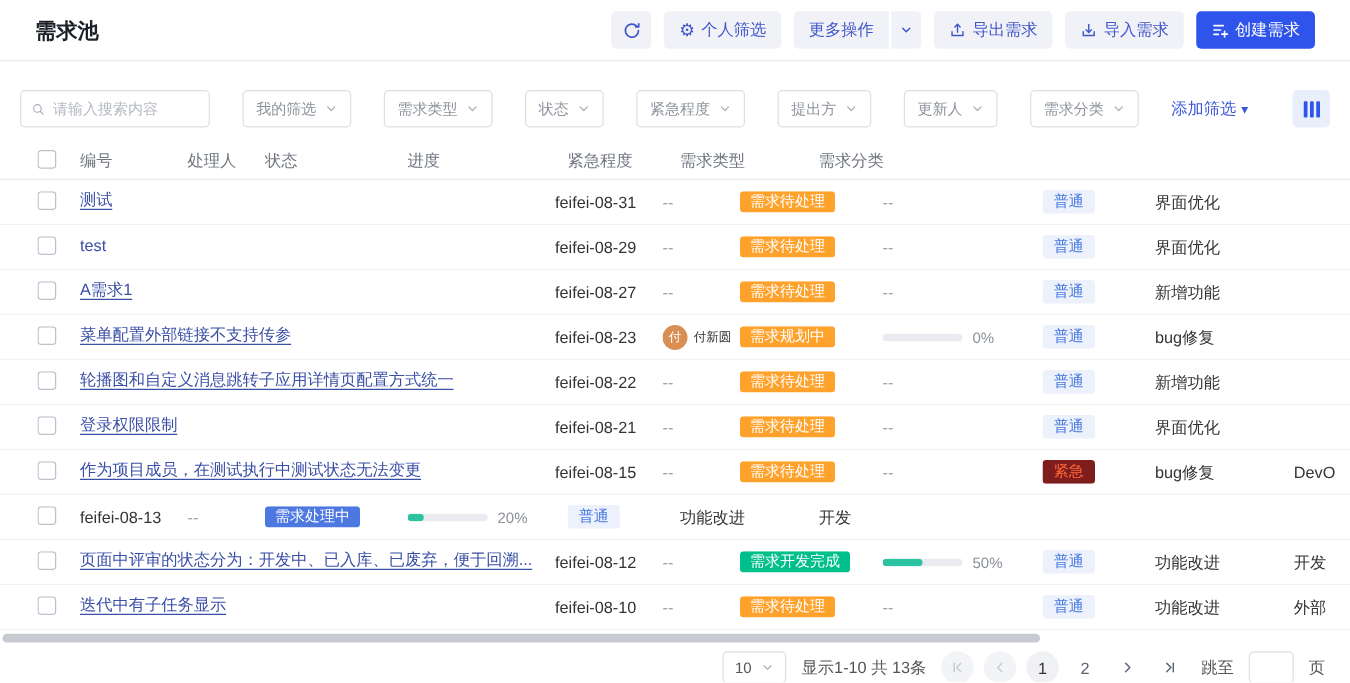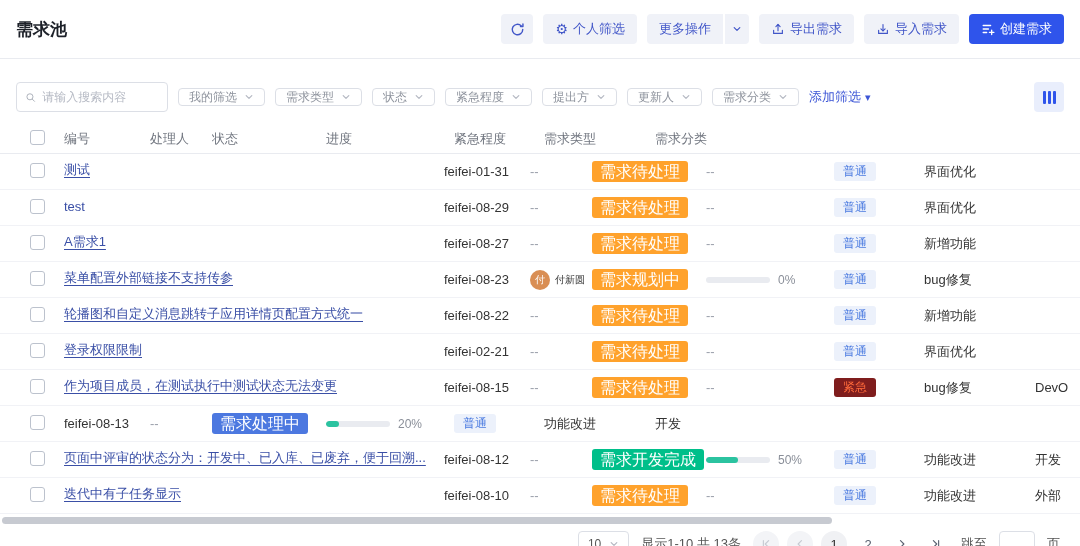--- a/index.html
+++ b/index.html
@@ -1,42 +1,42 @@
 <!DOCTYPE html>
 <html><head>
 <meta charset="utf-8">
 <style>
   * { box-sizing: border-box; margin: 0; padding: 0; }
   html,body { width:1080px; height:546px; overflow:hidden; background:#fff;
     font-family:"Liberation Sans","DejaVu Sans",sans-serif; color:#333; }
   .app { width:1080px; height:546px; overflow:hidden; position:relative; background:#fff; }
 
   
-  .topbar { height:59px; display:flex; align-items:center; padding:0 16px;
+  .topbar { height:49px; display:flex; align-items:center; padding:0 28px;
     border-bottom:1px solid #e9ebf0; }
   .page-title { font-size:17px; font-weight:700; color:#1c2028; }
   .actions { margin-left:auto; display:flex; align-items:center; gap:10px; }
   .btn { height:30px; border:none; border-radius:4px; background:#f0f2f8; color:#4156c8;
     font-size:13px; display:inline-flex; align-items:center; gap:5px; padding:0 12px;
     cursor:pointer; font-family:inherit; white-space:nowrap; }
   .btn svg { flex:none; }
   .btn-square { width:32px; padding:0; justify-content:center; }
   .split { display:flex; gap:2px; }
   .btn-caret { width:24px; padding:0; justify-content:center; border-radius:0 4px 4px 0; }
   .split .btn-main { border-radius:4px 0 0 4px; }
   .btn-primary { background:#2f54eb; color:#fff; }
   .gear-glyph { font-size:14px; line-height:1; }
 
   
-  .filter-row { margin:23px 16px 0 16px; display:flex; align-items:center; gap:10px; }
+  .filter-row { margin:23px 16px 0 16px; display:flex; align-items:center; gap:26px; }
   .search { width:152px; height:30px; border:1px solid #dcdfe6; border-radius:4px;
     display:flex; align-items:center; gap:6px; padding:0 8px; color:#a7acb6; background:#fff; }
   .search input { border:none; outline:none; width:100%; font-size:12px; font-family:inherit; color:#333; }
   .search input::placeholder { color:#b6bac4; }
-  .chip { height:18px; border:1px solid #dcdfe6; border-radius:4px; background:#fff;
+  .chip { height:30px; border:1px solid #dcdfe6; border-radius:4px; background:#fff;
     display:inline-flex; align-items:center; gap:7px; padding:0 10px; font-size:12px;
     color:#8e939d; cursor:pointer; font-family:inherit; white-space:nowrap; }
   .chip svg { color:#b4b8c2; }
   .add-filter { border:none; background:none; color:#3d56d6; font-size:13px; cursor:pointer;
     display:inline-flex; align-items:center; gap:4px; margin-left:0; font-family:inherit; }
   .add-filter .caret { font-size:11px; }
   .cols-btn { margin-left:auto; width:30px; height:30px; border:none; border-radius:4px;
     background:#e9eefc; display:flex; align-items:center; justify-content:center; gap:2px; cursor:pointer; }
   .cols-btn i { display:block; width:3px; height:13px; background:#2f54eb; border-radius:1px; }
 
@@ -48,21 +48,21 @@
   .cell { flex:none; overflow:hidden; }
   .c-check{ width:34px; } .c-summary{ width:380px; } .c-code{ width:86px; }
   .c-handler{ width:62px; display:flex; align-items:center; gap:5px; }
   .c-status{ width:114px; } .c-progress{ width:128px; display:flex; align-items:center; gap:8px; }
   .c-urgency{ width:90px; } .c-type{ width:111px; } .c-category{ width:120px; }
   .cb { display:inline-block; width:15px; height:15px; border:1px solid #bcc2cd;
     border-radius:3px; background:#fff; cursor:pointer; }
   .link { color:#3a4fa6; text-decoration:underline; text-underline-offset:3px; cursor:pointer;
     display:inline-block; max-width:372px; overflow:hidden; text-overflow:ellipsis; }
   .muted { color:#9aa0ab; }
-  .badge { display:inline-block; color:#fff; font-size:16px; padding:2px 8px; border-radius:3px; line-height:1.1; }
+  .badge { display:inline-block; color:#fff; font-size:12px; padding:2px 8px; border-radius:3px; line-height:1.1; }
   .b-orange { background:#ffa22c; } .b-blue { background:#4c78e0; } .b-green { background:#00bf8a; }
   .tag { display:inline-block; font-size:12px; padding:3px 9px; border-radius:3px; line-height:1.1; }
   .t-normal { background:#ecf1fb; color:#4a7ae0; }
   .t-urgent { background:#7f1d1d; color:#ff6a3b;text-align:center; }
   .track { display:inline-block; width:64px; height:6px; background:#e9ebf0; border-radius:3px; overflow:hidden; }
   .fill { display:block; height:100%; background:#2bc3a0; border-radius:3px; width:0; }
   .plabel { font-size:12px; color:#8a8f99; }
   .avatar { width:20px; height:20px; border-radius:50%; background:#d98e54; color:#fff;
     font-size:10px; display:inline-flex; align-items:center; justify-content:center; flex:none; }
   .handler-name { font-size:10px; color:#333; }
@@ -212,21 +212,21 @@
       <div class="cell c-status">状态</div>
       <div class="cell c-progress">进度</div>
       <div class="cell c-urgency">紧急程度</div>
       <div class="cell c-type">需求类型</div>
       <div class="cell c-category">需求分类</div>
     </div>
 
     <div class="tr">
       <div class="cell c-check"><span class="cb"></span></div>
       <div class="cell c-summary"><a class="link">测试</a></div>
-      <div class="cell c-code">feifei-01-31</div>
+      <div class="cell c-code">feifei-08-31</div>
       <div class="cell c-handler muted">--</div>
       <div class="cell c-status"><span class="badge b-orange">需求待处理</span></div>
       <div class="cell c-progress muted">--</div>
       <div class="cell c-urgency"><span class="tag t-normal">普通</span></div>
       <div class="cell c-type">界面优化</div>
       <div class="cell c-category"></div>
     </div>
 
     <div class="tr">
       <div class="cell c-check"><span class="cb"></span></div>
@@ -280,21 +280,21 @@
       <div class="cell c-status"><span class="badge b-orange">需求待处理</span></div>
       <div class="cell c-progress muted">--</div>
       <div class="cell c-urgency"><span class="tag t-normal">普通</span></div>
       <div class="cell c-type">新增功能</div>
       <div class="cell c-category"></div>
     </div>
 
     <div class="tr">
       <div class="cell c-check"><span class="cb"></span></div>
       <div class="cell c-summary"><a class="link">登录权限限制</a></div>
-      <div class="cell c-code">feifei-02-21</div>
+      <div class="cell c-code">feifei-08-21</div>
       <div class="cell c-handler muted">--</div>
       <div class="cell c-status"><span class="badge b-orange">需求待处理</span></div>
       <div class="cell c-progress muted">--</div>
       <div class="cell c-urgency"><span class="tag t-normal">普通</span></div>
       <div class="cell c-type">界面优化</div>
       <div class="cell c-category"></div>
     </div>
 
     <div class="tr">
       <div class="cell c-check"><span class="cb"></span></div>

